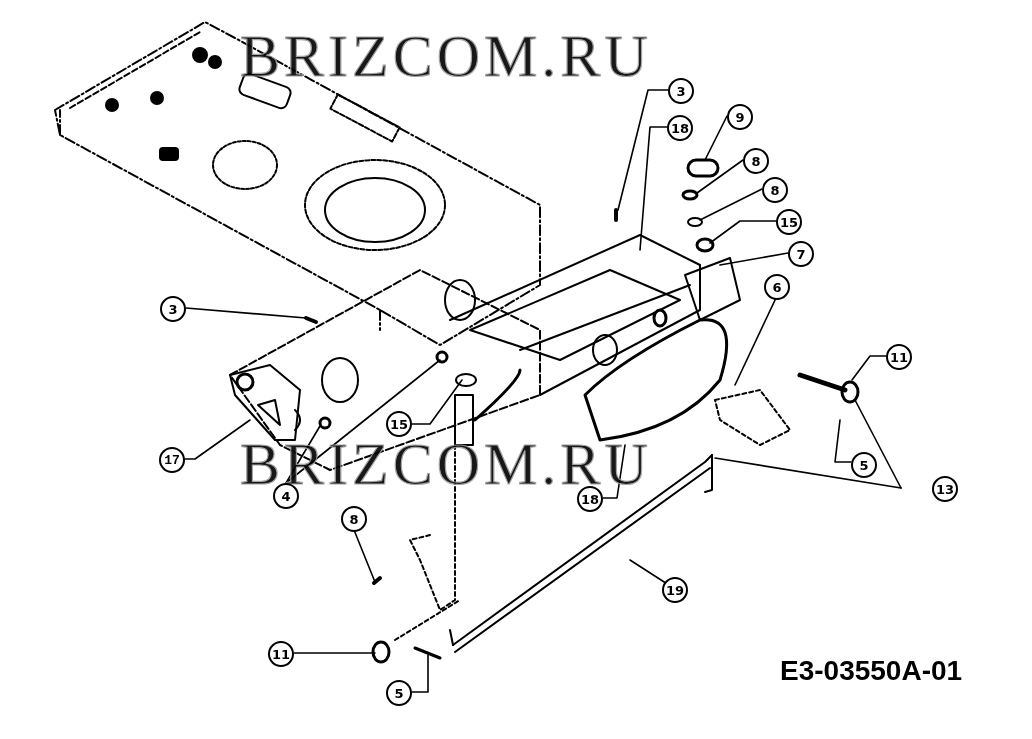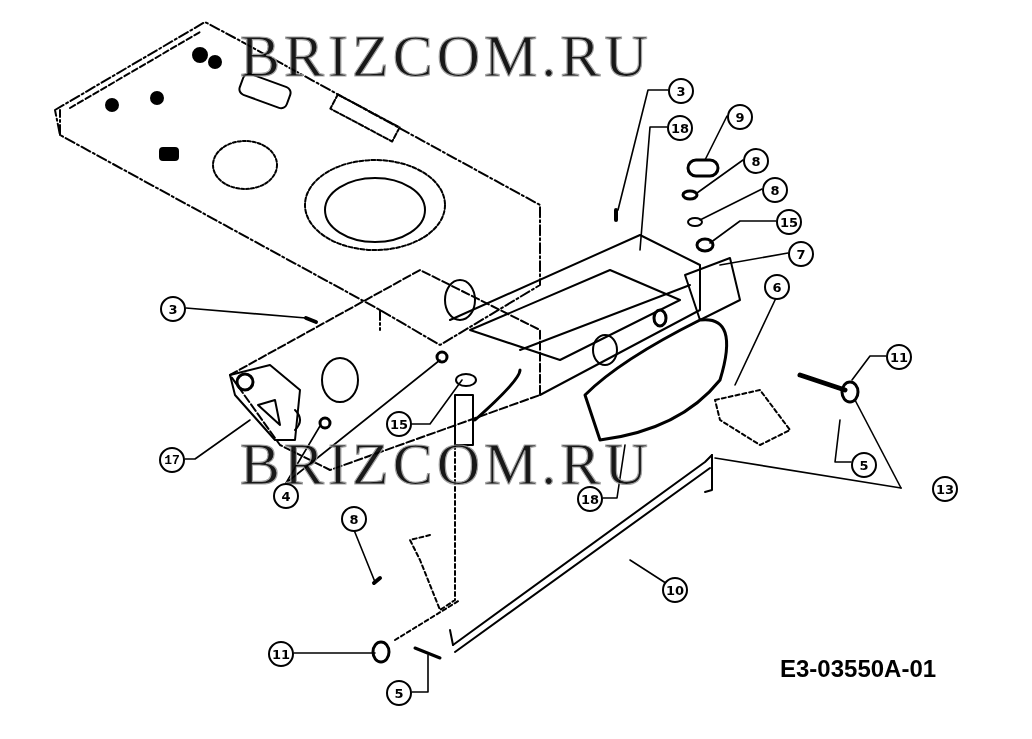--- a/index.html
+++ b/index.html
@@ -2,21 +2,21 @@
 <html><head>
 <meta charset="utf-8">
 <style>
   html, body { margin:0; padding:0; background:#ffffff; }
   body { width:1032px; height:739px; overflow:hidden; position:relative; font-family:"Liberation Sans", sans-serif; }
   #canvas { position:absolute; left:0; top:0; width:1032px; height:739px; }
   .callout { position:absolute; width:26px; height:26px; border:2px solid #000; border-radius:50%; background:#fff;
     display:flex; align-items:center; justify-content:center; font-family:"DejaVu Sans", sans-serif; font-size:13px; font-weight:bold; color:#000; box-sizing:border-box; }
   .watermark { position:absolute; font-family:"Liberation Serif", serif; font-size:60px; letter-spacing:4px; color:#000000;
     -webkit-text-stroke:1.2px #9a9a9a; opacity:0.9; white-space:nowrap; }
-  .code { position:absolute; left:780px; top:655px; font-family:"Liberation Sans", sans-serif; font-weight:bold; font-size:24px; color:#000; }
+  .code { position:absolute; left:780px; top:655px; font-family:"Liberation Sans", sans-serif; font-weight:bold; font-size:28px; color:#000; }
 </style>
 </head>
 <body>
 
 <svg id="canvas" viewBox="0 0 1032 739" xmlns="http://www.w3.org/2000/svg">
   <g fill="none" stroke="#000" stroke-width="2" stroke-linecap="round" stroke-linejoin="round">
 
     <g stroke-dasharray="10 3 2 3">
       <path d="M55 110 L205 22 L235 38 L540 205 L540 285 L440 345 L380 310 L60 135 Z"></path>
       <path d="M60 135 L60 110"></path>
@@ -129,18 +129,18 @@
     <div class="callout" style="left: 764px; top: 274px;">6</div>
     <div class="callout" style="left: 886px; top: 344px;">11</div>
     <div class="callout" style="left: 851px; top: 452px;">5</div>
     <div class="callout" style="left: 932px; top: 476px;">13</div>
     <div class="callout" style="left: 160px; top: 296px;">3</div>
     <div class="callout" style="left: 159px; top: 447px; font-family: Liberation Mono, monospace;">17</div>
     <div class="callout" style="left: 273px; top: 483px;">4</div>
     <div class="callout" style="left: 386px; top: 411px;">15</div>
     <div class="callout" style="left: 577px; top: 486px;">18</div>
     <div class="callout" style="left: 341px; top: 506px;">8</div>
-    <div class="callout" style="left: 662px; top: 577px;">10</div>
+    <div class="callout" style="left: 662px; top: 577px;">19</div>
     <div class="callout" style="left: 268px; top: 641px;">11</div>
     <div class="callout" style="left: 386px; top: 680px;">5</div>
   </div>
 
 <div class="code">E3-03550A-01</div>
 
 </body></html>

